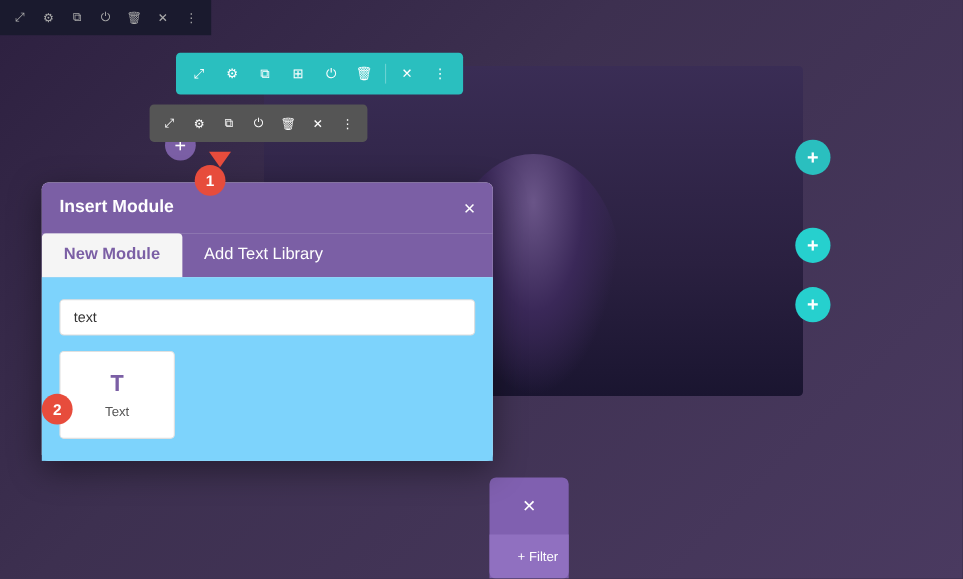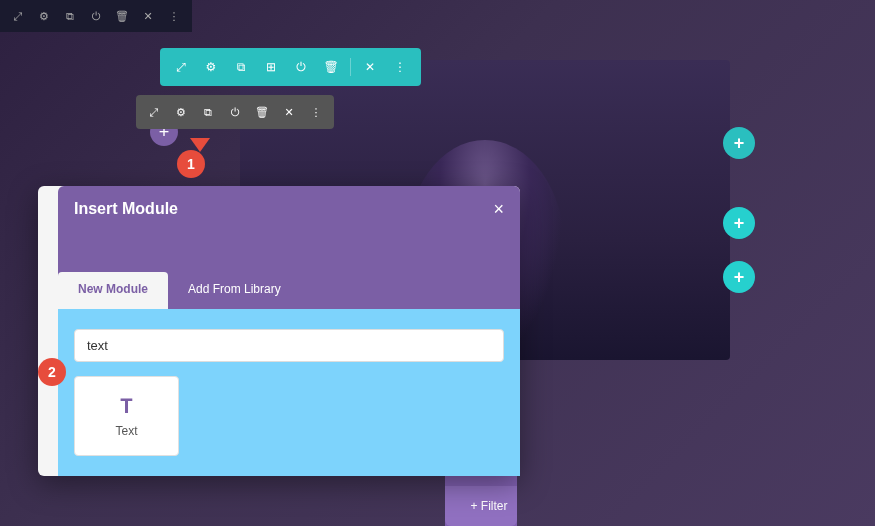--- a/index.html
+++ b/index.html
@@ -157,29 +157,28 @@
       left: 177px;
     }
     .step-badge.two {
       top: 358px;
       left: 38px;
     }
 
     
     .insert-panel {
       position: absolute;
-      top: 186px;
+      top: 166px;
       left: 38px;
-      width: 482px;
+      width: 410px;
       background: #f5f5f5;
       border-radius: 6px;
       overflow: visible;
       z-index: 150;
       box-shadow: 0 8px 30px rgba(0,0,0,0.4);
-      padding-left: 20px;
     }
 
     
     .panel-header {
       background: #7b5fa5;
       padding: 14px 16px;
       display: flex;
       align-items: center;
       justify-content: space-between;
       border-radius: 6px 6px 0 0;
@@ -199,24 +198,23 @@
     }
 
     
     .tab-row {
       display: flex;
       background: #7b5fa5;
     }
     .tab-item {
       padding: 10px 20px;
       color: white;
-      font-size: 12px;
+      font-size: 15px;
       cursor: pointer;
       border-bottom: 3px solid transparent;
-      margin-top: 40px;
     }
     .tab-item.active {
       background: #f5f5f5;
       color: #7b5fa5;
       border-radius: 4px 4px 0 0;
       font-weight: 600;
     }
 
     
     .panel-body {
@@ -341,21 +339,21 @@
 
 <div class="insert-panel">
 
   <div class="panel-header">
     <span class="panel-title">Insert Module</span>
     <button class="close-btn">×</button>
   </div>
 
   <div class="tab-row">
     <div class="tab-item active">New Module</div>
-    <div class="tab-item">Add From Library</div>
+    <div class="tab-item">Add Text Library</div>
   </div>
 
   <div class="panel-body">
     <input class="search-input" type="text" value="text" style="">
 
     
     <div class="module-grid">
       <div class="module-item">
         <div class="m-icon">𝐓</div>
         <div class="m-label">Text</div>

